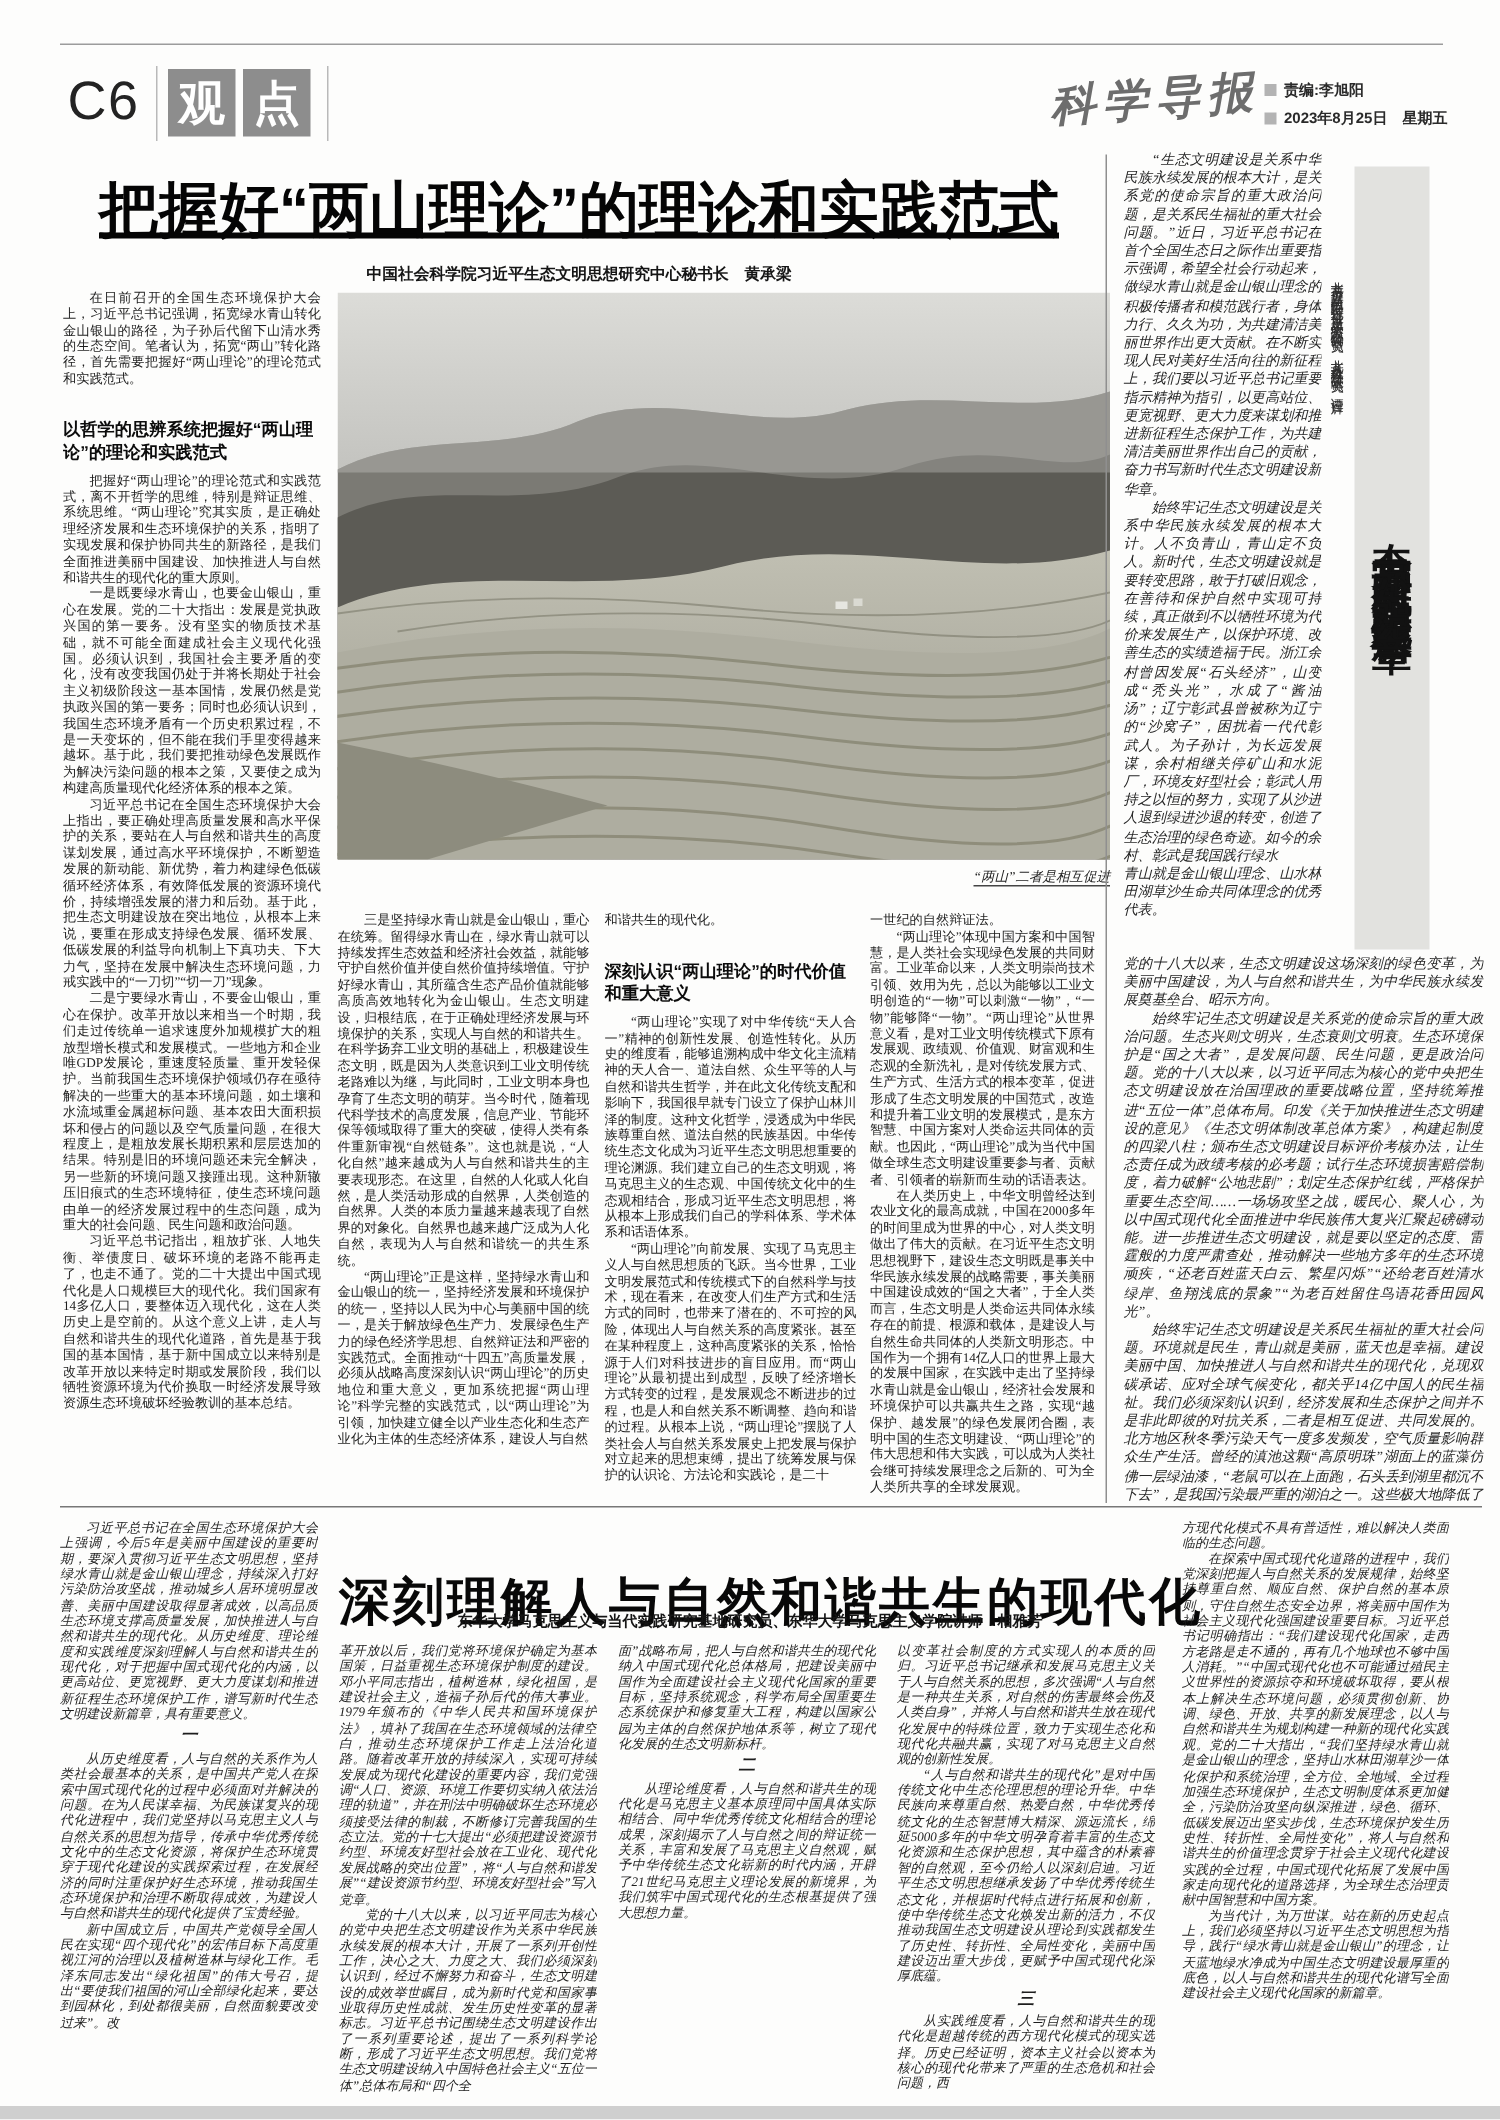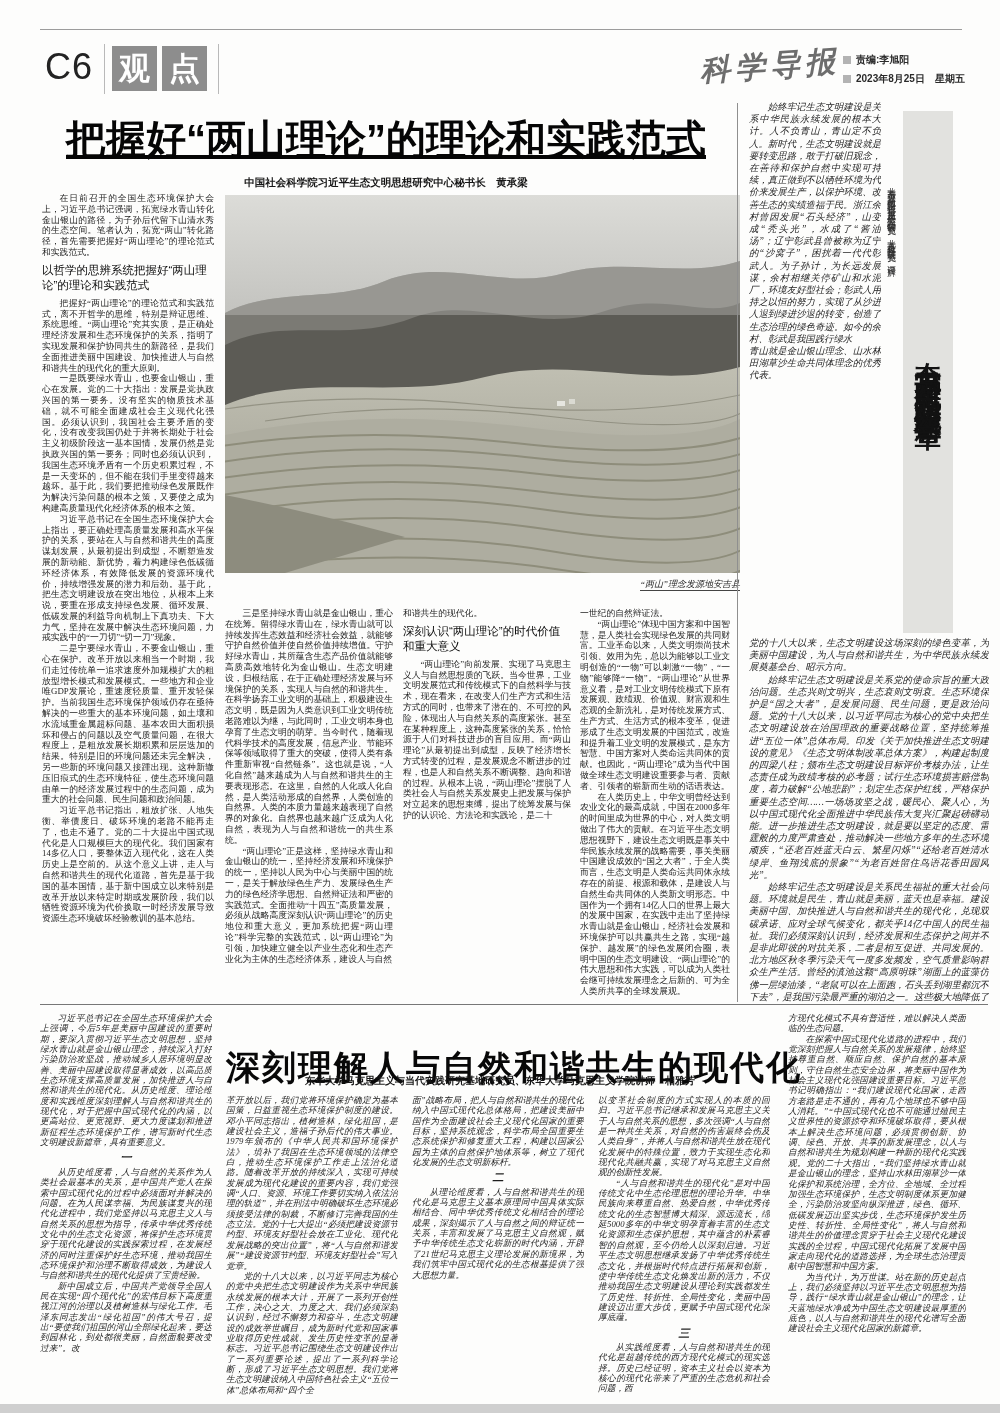--- a/index.html
+++ b/index.html
@@ -23,22 +23,22 @@
   .main-headline{font-family:"Liberation Sans","DejaVu Sans",sans-serif;font-weight:900;font-size:40px;
                  color:#050505;text-align:center;letter-spacing:0px;white-space:nowrap;text-decoration:underline;}
   .byline{font-family:Liberation Serif, serif;font-size:10.5px;font-weight:bold;color:#151515;text-align:center;}
   .bottom-headline{font-family:"Liberation Serif",serif;font-weight:900;font-size:34px;color:#080808;
                    text-align:center;letter-spacing:2px;white-space:nowrap;}
 
   
   .col{position:absolute;overflow:hidden;font-size:8.8px;line-height:10.8px;color:#1d1d1d;}
   .col .para{margin:0;text-indent:2em;text-align:justify;}
   .col .para-cont{text-indent:0;}
-  .col .para-h{font-family:"Liberation Sans",sans-serif;font-weight:normal;font-size:11.5px;line-height:15px;
-               text-indent:0;margin:5px 0 5px 0;color:#0c0c0c;text-align:left;}
+  .col .para-h{font-family:"Liberation Sans",sans-serif;font-weight:bold;font-size:11.5px;line-height:15px;
+               text-indent:0;margin:22px 0 5px 0;color:#0c0c0c;text-align:left;}
   .col .para-mark{font-weight:bold;text-indent:0;text-align:center;font-size:11px;margin:5px 0 4px 0;}
   .kai{font-style:italic;font-size:9.4px;line-height:12.2px;color:#242424;}
   .botcol{font-size:8.7px;line-height:10.35px;font-style:italic;}
 
   
   .side-title-box{background:#e2e2df;display:flex;align-items:center;justify-content:center;}
   .side-title{writing-mode:vertical-rl;font-family:"Liberation Sans",sans-serif;font-weight:800;
               font-size:27px;letter-spacing:4px;color:#121212;}
   .side-author{writing-mode:vertical-rl;font-family:"Liberation Sans",sans-serif;font-size:8.6px;
                letter-spacing:1.5px;color:#2c2c2c;}
@@ -72,21 +72,21 @@
 </div>
 
 <div class="abs main-headline" style="left:40px;top:112px;width:692px;">把握好“两山理论”的理论和实践范式</div>
 <div class="abs byline" style="left:40px;top:176px;width:692px;">中国社会科学院习近平生态文明思想研究中心秘书长　黄承梁</div>
 
 <div class="col" style="left:42px;top:193px;width:172px;height:808px;">
     <p class="para para-p">在日前召开的全国生态环境保护大会上，习近平总书记强调，拓宽绿水青山转化金山银山的路径，为子孙后代留下山清水秀的生态空间。笔者认为，拓宽“两山”转化路径，首先需要把握好“两山理论”的理论范式和实践范式。</p>
     <p class="para para-h">以哲学的思辨系统把握好“两山理论”的理论和实践范式</p>
     <p class="para para-p">把握好“两山理论”的理论范式和实践范式，离不开哲学的思维，特别是辩证思维、系统思维。“两山理论”究其实质，是正确处理经济发展和生态环境保护的关系，指明了实现发展和保护协同共生的新路径，是我们全面推进美丽中国建设、加快推进人与自然和谐共生的现代化的重大原则。</p>
     <p class="para para-p">一是既要绿水青山，也要金山银山，重心在发展。党的二十大指出：发展是党执政兴国的第一要务。没有坚实的物质技术基础，就不可能全面建成社会主义现代化强国。必须认识到，我国社会主要矛盾的变化，没有改变我国仍处于并将长期处于社会主义初级阶段这一基本国情，发展仍然是党执政兴国的第一要务；同时也必须认识到，我国生态环境矛盾有一个历史积累过程，不是一天变坏的，但不能在我们手里变得越来越坏。基于此，我们要把推动绿色发展既作为解决污染问题的根本之策，又要使之成为构建高质量现代化经济体系的根本之策。</p>
-    <p class="para para-p">习近平总书记在全国生态环境保护大会上指出，要正确处理高质量发展和高水平保护的关系，要站在人与自然和谐共生的高度谋划发展，从最初提出到成型，不断塑造发展的新动能、新优势，着力构建绿色低碳循环经济体系，有效降低发展的资源环境代价，持续增强发展的潜力和后劲。基于此，把生态文明建设放在突出地位，从根本上来说，要重在形成支持绿色发展、循环发展、低碳发展的利益导向机制上下真功夫、下大力气，坚持在发展中解决生态环境问题，力戒实践中的“一刀切”“切一刀”现象。</p>
+    <p class="para para-p">习近平总书记在全国生态环境保护大会上指出，要正确处理高质量发展和高水平保护的关系，要站在人与自然和谐共生的高度谋划发展，通过高水平环境保护，不断塑造发展的新动能、新优势，着力构建绿色低碳循环经济体系，有效降低发展的资源环境代价，持续增强发展的潜力和后劲。基于此，把生态文明建设放在突出地位，从根本上来说，要重在形成支持绿色发展、循环发展、低碳发展的利益导向机制上下真功夫、下大力气，坚持在发展中解决生态环境问题，力戒实践中的“一刀切”“切一刀”现象。</p>
     <p class="para para-p">二是宁要绿水青山，不要金山银山，重心在保护。改革开放以来相当一个时期，我们走过传统单一追求速度外加规模扩大的粗放型增长模式和发展模式。一些地方和企业唯GDP发展论，重速度轻质量、重开发轻保护。当前我国生态环境保护领域仍存在亟待解决的一些重大的基本环境问题，如土壤和水流域重金属超标问题、基本农田大面积损坏和侵占的问题以及空气质量问题，在很大程度上，是粗放发展长期积累和层层迭加的结果。特别是旧的环境问题还未完全解决，另一些新的环境问题又接踵出现。这种新辙压旧痕式的生态环境特征，使生态环境问题由单一的经济发展过程中的生态问题，成为重大的社会问题、民生问题和政治问题。</p>
     <p class="para para-p">习近平总书记指出，粗放扩张、人地失衡、举债度日、破坏环境的老路不能再走了，也走不通了。党的二十大提出中国式现代化是人口规模巨大的现代化。我们国家有14多亿人口，要整体迈入现代化，这在人类历史上是空前的。从这个意义上讲，走人与自然和谐共生的现代化道路，首先是基于我国的基本国情，基于新中国成立以来特别是改革开放以来特定时期或发展阶段，我们以牺牲资源环境为代价换取一时经济发展导致资源生态环境破坏经验教训的基本总结。</p>
   </div>
 
 <div class="abs" style="left:225px;top:195px;width:515px;height:378px;">
   <svg width="515" height="378" viewBox="0 0 515 378" xmlns="http://www.w3.org/2000/svg">
     <defs>
       <linearGradient id="sky" x1="0" y1="0" x2="0" y2="1">
         <stop offset="0" stop-color="#dcdcd8"></stop>
           <stop offset="1" stop-color="#c3c3bf"></stop>
@@ -114,40 +114,42 @@
     <g stroke="#6f6e5e" stroke-width="1.2" fill="none" opacity="0.5">
       <path d="M40,226 Q180,204 330,222 T520,216"></path>
       <path d="M0,214 Q120,196 260,210 T515,200"></path>
     </g>
     <path d="M0,378 L0,300 Q90,318 180,342 Q120,360 60,378 Z" fill="#8d8c7e"></path>
     <rect x="332" y="206" width="8" height="5" fill="#e6e6e0"></rect>
     <rect x="344" y="204" width="6" height="5" fill="#dadad2"></rect>
     <path d="M0,120 L515,120 L515,66 C460,84 400,62 340,78 C280,96 220,62 160,86 C110,108 50,92 0,118 Z" fill="#cfcfca" opacity="0.35"></path>
   </svg>
 </div>
-<div class="abs caption" style="left:225px;top:578px;width:515px;"><span>“两山”理念发源地安吉县</span></div>
+<div class="abs caption" style="left:225px;top:578px;width:515px;"><span>“两山”二者是相互促进</span></div>
 
 <div class="col" style="left:225px;top:608px;width:168px;height:394px;">
     <p class="para para-p">三是坚持绿水青山就是金山银山，重心在统筹。留得绿水青山在，绿水青山就可以持续发挥生态效益和经济社会效益，就能够守护自然价值并使自然价值持续增值。守护好绿水青山，其所蕴含生态产品价值就能够高质高效地转化为金山银山。生态文明建设，归根结底，在于正确处理经济发展与环境保护的关系，实现人与自然的和谐共生。在科学扬弃工业文明的基础上，积极建设生态文明，既是因为人类意识到工业文明传统老路难以为继，与此同时，工业文明本身也孕育了生态文明的萌芽。当今时代，随着现代科学技术的高度发展，信息产业、节能环保等领域取得了重大的突破，使得人类有条件重新审视“自然链条”。这也就是说，“人化自然”越来越成为人与自然和谐共生的主要表现形态。在这里，自然的人化或人化自然，是人类活动形成的自然界，人类创造的自然界。人类的本质力量越来越表现了自然界的对象化。自然界也越来越广泛成为人化自然，表现为人与自然和谐统一的共生系统。</p>
     <p class="para para-p">“两山理论”正是这样，坚持绿水青山和金山银山的统一，坚持经济发展和环境保护的统一，坚持以人民为中心与美丽中国的统一，是关于解放绿色生产力、发展绿色生产力的绿色经济学思想、自然辩证法和严密的实践范式。全面推动“十四五”高质量发展，必须从战略高度深刻认识“两山理论”的历史地位和重大意义，更加系统把握“两山理论”科学完整的实践范式，以“两山理论”为引领，加快建立健全以产业生态化和生态产业化为主体的生态经济体系，建设人与自然</p>
   </div>
 <div class="col" style="left:403px;top:608px;width:168px;height:394px;">
     <p class="para para-cont">和谐共生的现代化。</p>
     <p class="para para-h">深刻认识“两山理论”的时代价值和重大意义</p>
+    <p class="para para-p">“两山理论”实现了对中华传统“天人合一”精神的创新性发展、创造性转化。从历史的维度看，能够追溯构成中华文化主流精神的天人合一、道法自然、众生平等的人与自然和谐共生哲学，并在此文化传统支配和影响下，我国很早就专门设立了保护山林川泽的制度。这种文化哲学，浸透成为中华民族尊重自然、道法自然的民族基因。中华传统生态文化成为习近平生态文明思想重要的理论渊源。我们建立自己的生态文明观，将马克思主义的生态观、中国传统文化中的生态观相结合，形成习近平生态文明思想，将从根本上形成我们自己的学科体系、学术体系和话语体系。</p>
     <p class="para para-p">“两山理论”向前发展、实现了马克思主义人与自然思想质的飞跃。当今世界，工业文明发展范式和传统模式下的自然科学与技术，现在看来，在改变人们生产方式和生活方式的同时，也带来了潜在的、不可控的风险，体现出人与自然关系的高度紧张。甚至在某种程度上，这种高度紧张的关系，恰恰源于人们对科技进步的盲目应用。而“两山理论”从最初提出到成型，反映了经济增长方式转变的过程，是发展观念不断进步的过程，也是人和自然关系不断调整、趋向和谐的过程。从根本上说，“两山理论”摆脱了人类社会人与自然关系发展史上把发展与保护对立起来的思想束缚，提出了统筹发展与保护的认识论、方法论和实践论，是二十</p>
   </div>
 <div class="col" style="left:580px;top:608px;width:150px;height:394px;">
     <p class="para para-cont">一世纪的自然辩证法。</p>
     <p class="para para-p">“两山理论”体现中国方案和中国智慧，是人类社会实现绿色发展的共同财富。工业革命以来，人类文明崇尚技术引领、效用为先，总以为能够以工业文明创造的“一物”可以刺激“一物”，“一物”能够降“一物”。“两山理论”从世界意义看，是对工业文明传统模式下原有发展观、政绩观、价值观、财富观和生态观的全新洗礼，是对传统发展方式、生产方式、生活方式的根本变革，促进形成了生态文明发展的中国范式，改造和提升着工业文明的发展模式，是东方智慧、中国方案对人类命运共同体的贡献。也因此，“两山理论”成为当代中国做全球生态文明建设重要参与者、贡献者、引领者的崭新而生动的话语表达。</p>
     <p class="para para-p">在人类历史上，中华文明曾经达到农业文化的最高成就，中国在2000多年的时间里成为世界的中心，对人类文明做出了伟大的贡献。在习近平生态文明思想视野下，建设生态文明既是事关中华民族永续发展的战略需要，事关美丽中国建设成效的“国之大者”，于全人类而言，生态文明是人类命运共同体永续存在的前提、根源和载体，是建设人与自然生命共同体的人类新文明形态。中国作为一个拥有14亿人口的世界上最大的发展中国家，在实践中走出了坚持绿水青山就是金山银山，经济社会发展和环境保护可以共赢共生之路，实现“越保护、越发展”的绿色发展闭合圈，表明中国的生态文明建设、“两山理论”的伟大思想和伟大实践，可以成为人类社会继可持续发展理念之后新的、可为全人类所共享的全球发展观。</p>
   </div>
 
 <div class="vrule" style="left:737px;top:103px;height:899px;background:#8f8f8f;"></div>
 
 <div class="col kai" style="left:749px;top:101px;width:132px;height:533px;">
+    <p class="para para-p">“生态文明建设是关系中华民族永续发展的根本大计，是关系党的使命宗旨的重大政治问题，是关系民生福祉的重大社会问题。”近日，习近平总书记在首个全国生态日之际作出重要指示强调，希望全社会行动起来，做绿水青山就是金山银山理念的积极传播者和模范践行者，身体力行、久久为功，为共建清洁美丽世界作出更大贡献。在不断实现人民对美好生活向往的新征程上，我们要以习近平总书记重要指示精神为指引，以更高站位、更宽视野、更大力度来谋划和推进新征程生态保护工作，为共建清洁美丽世界作出自己的贡献，奋力书写新时代生态文明建设新华章。</p>
     <p class="para para-p">始终牢记生态文明建设是关系中华民族永续发展的根本大计。人不负青山，青山定不负人。新时代，生态文明建设就是要转变思路，敢于打破旧观念，在善待和保护自然中实现可持续，真正做到不以牺牲环境为代价来发展生产，以保护环境、改善生态的实绩造福于民。浙江余村曾因发展“石头经济”，山变成“秃头光”，水成了“酱油汤”；辽宁彰武县曾被称为辽宁的“沙窝子”，困扰着一代代彰武人。为子孙计，为长远发展谋，余村相继关停矿山和水泥厂，环境友好型社会；彰武人用持之以恒的努力，实现了从沙进人退到绿进沙退的转变，创造了生态治理的绿色奇迹。如今的余村、彰武是我国践行绿水</p>
     <p class="para para-cont">青山就是金山银山理念、山水林田湖草沙生命共同体理念的优秀代表。</p>
   </div>
 
 <div class="abs side-author" style="left:886px;top:180px;height:400px;">北京市习近平新时代中国特色社会主义思想研究中心特约研究员、北京市社会科学院研究员　谭日辉</div>
 
 <div class="abs side-title-box" style="left:903px;top:111px;width:50px;height:522px;">
   <span class="side-title">奋力书写新时代生态文明建设新华章</span>
 </div>
 

